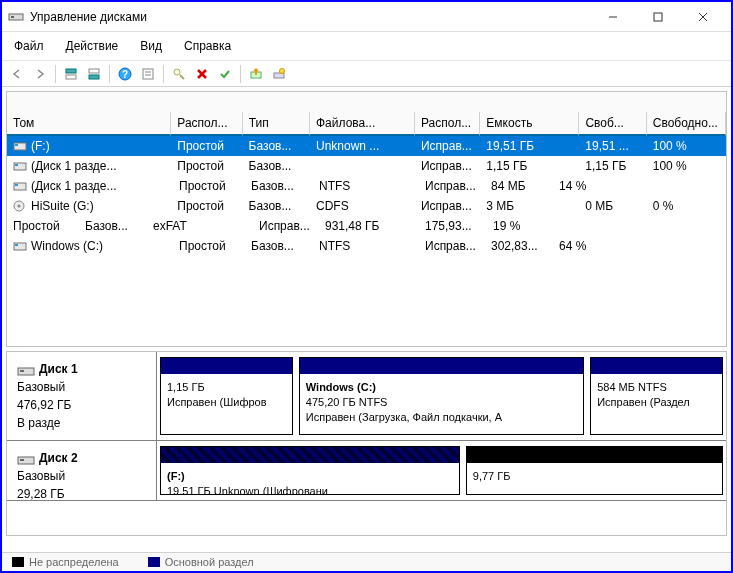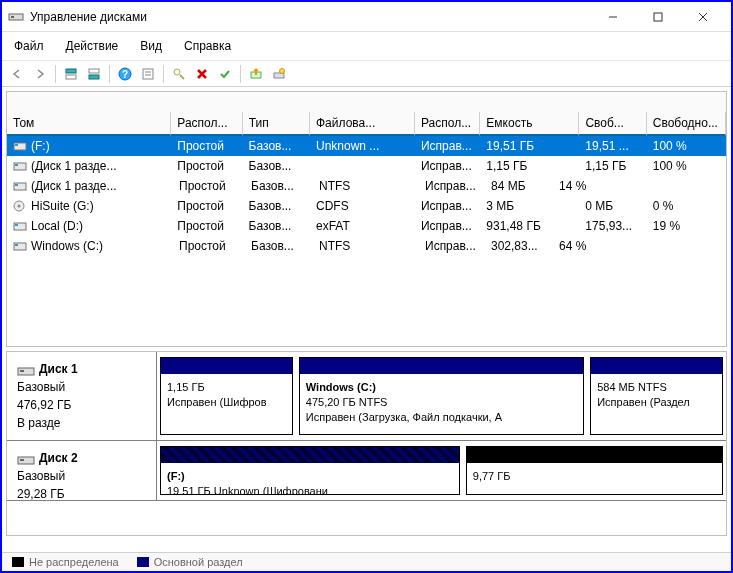--- a/index.html
+++ b/index.html
@@ -153,21 +153,21 @@
     .part-body {
       padding: 6px;
       flex: 1;
       line-height: 1.35;
       white-space: nowrap;
       overflow: hidden;
     }
     .part-title { font-weight: bold; }
     .legend {
       display: flex;
-      gap: 18px;
+      gap: 29px;
       padding: 3px 10px;
       border-top: 1px solid #d0d0d0;
       background: #f8f8f8;
       font-size: 11px;
       color: #666;
     }
     .legend-item { display:flex; align-items:center; gap:5px;}
     .legend-swatch { width:12px; height:10px; }
   </style>
 </head>
@@ -349,27 +349,20 @@
         </div>
         <div class="vl-cell col-raspol">Простой</div>
         <div class="vl-cell col-tip">Базов...</div>
         <div class="vl-cell col-fs">CDFS</div>
         <div class="vl-cell col-sost">Исправ...</div>
         <div class="vl-cell col-emk">3 МБ</div>
         <div class="vl-cell col-svob">0 МБ</div>
         <div class="vl-cell col-pct">0 %</div>
       </div>
       <div class="vl-row">
-        <div class="vl-cell col-tom">
-          <span class="vol-icon"><svg width="14" height="12">
-              <rect x="1" y="3" width="12" height="7" fill="#e8e8e8" stroke="#777"></rect>
-              <rect x="2" y="4" width="3" height="2" fill="#39c"></rect>
-            </svg></span>
-          <span>Local (D:)</span>
-        </div>
         <div class="vl-cell col-raspol">Простой</div>
         <div class="vl-cell col-tip">Базов...</div>
         <div class="vl-cell col-fs">exFAT</div>
         <div class="vl-cell col-sost">Исправ...</div>
         <div class="vl-cell col-emk">931,48 ГБ</div>
         <div class="vl-cell col-svob">175,93...</div>
         <div class="vl-cell col-pct">19 %</div>
       </div>
       <div class="vl-row">
         <div class="vl-cell col-tom">

